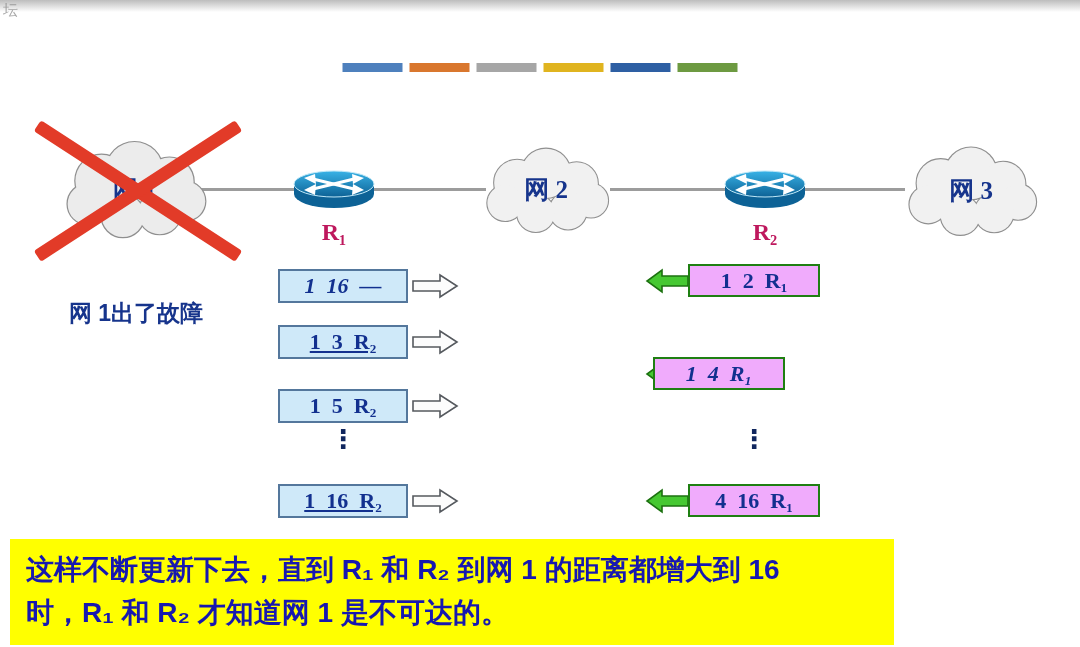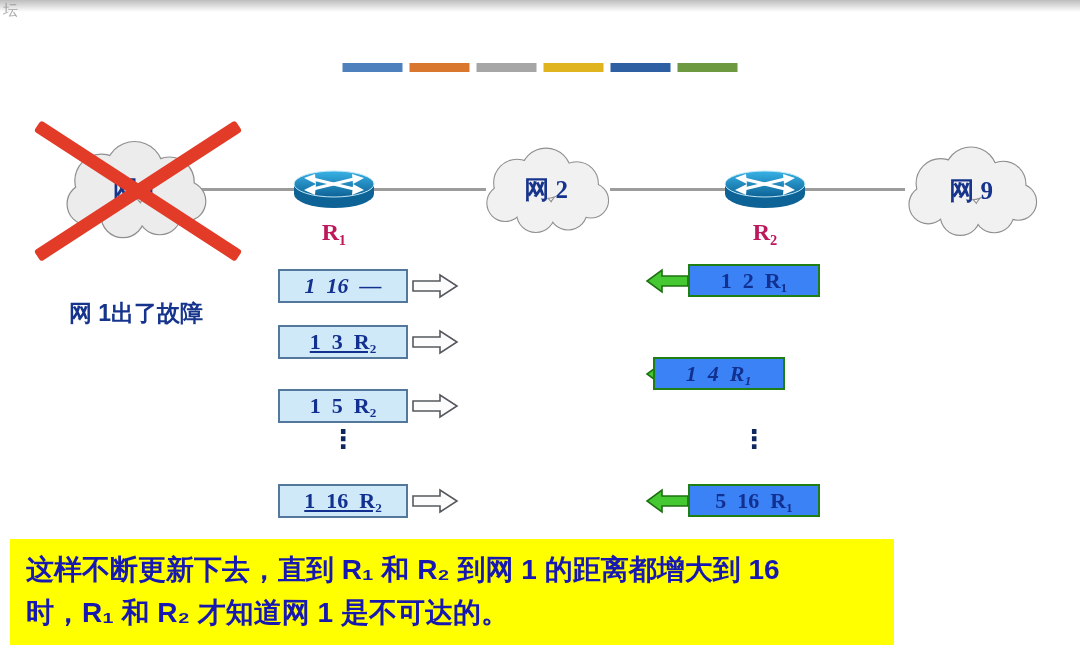--- a/index.html
+++ b/index.html
@@ -34,21 +34,21 @@
   .bar-a{transform:translate(-50%,-50%) rotate(33deg);}
   .bar-b{transform:translate(-50%,-50%) rotate(-33deg);}
 
   .fault{position:absolute;left:46px;top:266px;width:180px;text-align:center;
          font-weight:bold;font-size:23px;color:#16348c;margin-top:32px;}
 
   .msg{position:absolute;display:flex;align-items:center;justify-content:center;
          font-family:"Liberation Serif","DejaVu Serif",serif;
          font-weight:bold;font-size:22px;color:#12308f;white-space:pre;box-sizing:border-box;}
   .msg-blue{width:130px;height:34px;background:#cfe9f9;border:2px solid #54779c;}
-  .msg-green{width:132px;height:33px;background:#3b82f6;border:2px solid #1f7f12;}
+  .msg-green{width:132px;height:33px;background:#f0abfc;border:2px solid #1f7f12;}
   .arr{position:absolute;}
   .dots{position:absolute;text-align:center;font-weight:bold;font-size:26px;color:#10265e;}
 
   .banner{position:absolute;left:10px;top:539px;width:884px;height:106px;background:#ffff00;
          box-sizing:border-box;padding:9px 16px 0;}
   .banner .bline{font-weight:bold;font-size:28px;line-height:1.55;color:#1718b0;}
 </style>
 </head>
 <body>
 
@@ -187,21 +187,21 @@
       <g fill="#f1f1f1">
         <circle cx="46" cy="44" r="27"></circle>
           <circle cx="80" cy="33" r="29"></circle>
         <circle cx="116" cy="45" r="25"></circle>
           <circle cx="133" cy="65" r="20"></circle>
         <circle cx="106" cy="77" r="22"></circle>
           <circle cx="68" cy="80" r="22"></circle>
         <circle cx="32" cy="68" r="21"></circle>
       </g>
     </svg>
-    <span class="cloud-label">网 9</span>
+    <span class="cloud-label">网 3</span>
   </div>
 
   <div class="fault">网 1出了故障</div>
 
   <div class="msg msg-blue" style="left:278px;top:269px;font-style:italic;">1  16  —</div>
   <svg class="arr" style="left:412px;top:273px;" width="47" height="26" viewBox="0 0 47 26">
     <polygon points="1,8 28,8 28,2 45,13 28,24 28,18 1,18" fill="#fcfcfc" stroke="#55595e" stroke-width="1.6"></polygon>
   </svg>
 
   <div class="msg msg-blue" style="left:278px;top:325px;text-decoration:underline;">1  3  R₂</div>
@@ -229,20 +229,20 @@
   <svg class="arr" style="left:645px;top:361px;" width="44" height="26" viewBox="0 0 44 26">
     <polygon points="43,8 17,8 17,2 2,13 17,24 17,18 43,18" fill="#46c832" stroke="#1c7110" stroke-width="1.6"></polygon>
   </svg>
   <div class="msg msg-green" style="left:653px;top:357px;font-style:italic;">1  4  R₁</div>
 
   <div class="dots" style="left:688px;width:132px;top:424px;">⋮</div>
 
   <svg class="arr" style="left:645px;top:488px;" width="44" height="26" viewBox="0 0 44 26">
     <polygon points="43,8 17,8 17,2 2,13 17,24 17,18 43,18" fill="#46c832" stroke="#1c7110" stroke-width="1.6"></polygon>
   </svg>
-  <div class="msg msg-green" style="left:688px;top:484px;">5  16  R₁</div>
+  <div class="msg msg-green" style="left:688px;top:484px;">4  16  R₁</div>
 
   <div class="banner">
     <div class="bline">这样不断更新下去，直到 R₁ 和 R₂ 到网 1 的距离都增大到 16</div>
     <div class="bline">时，R₁ 和 R₂ 才知道网 1 是不可达的。</div>
   </div>
 
 </div>
 
 </body></html>

